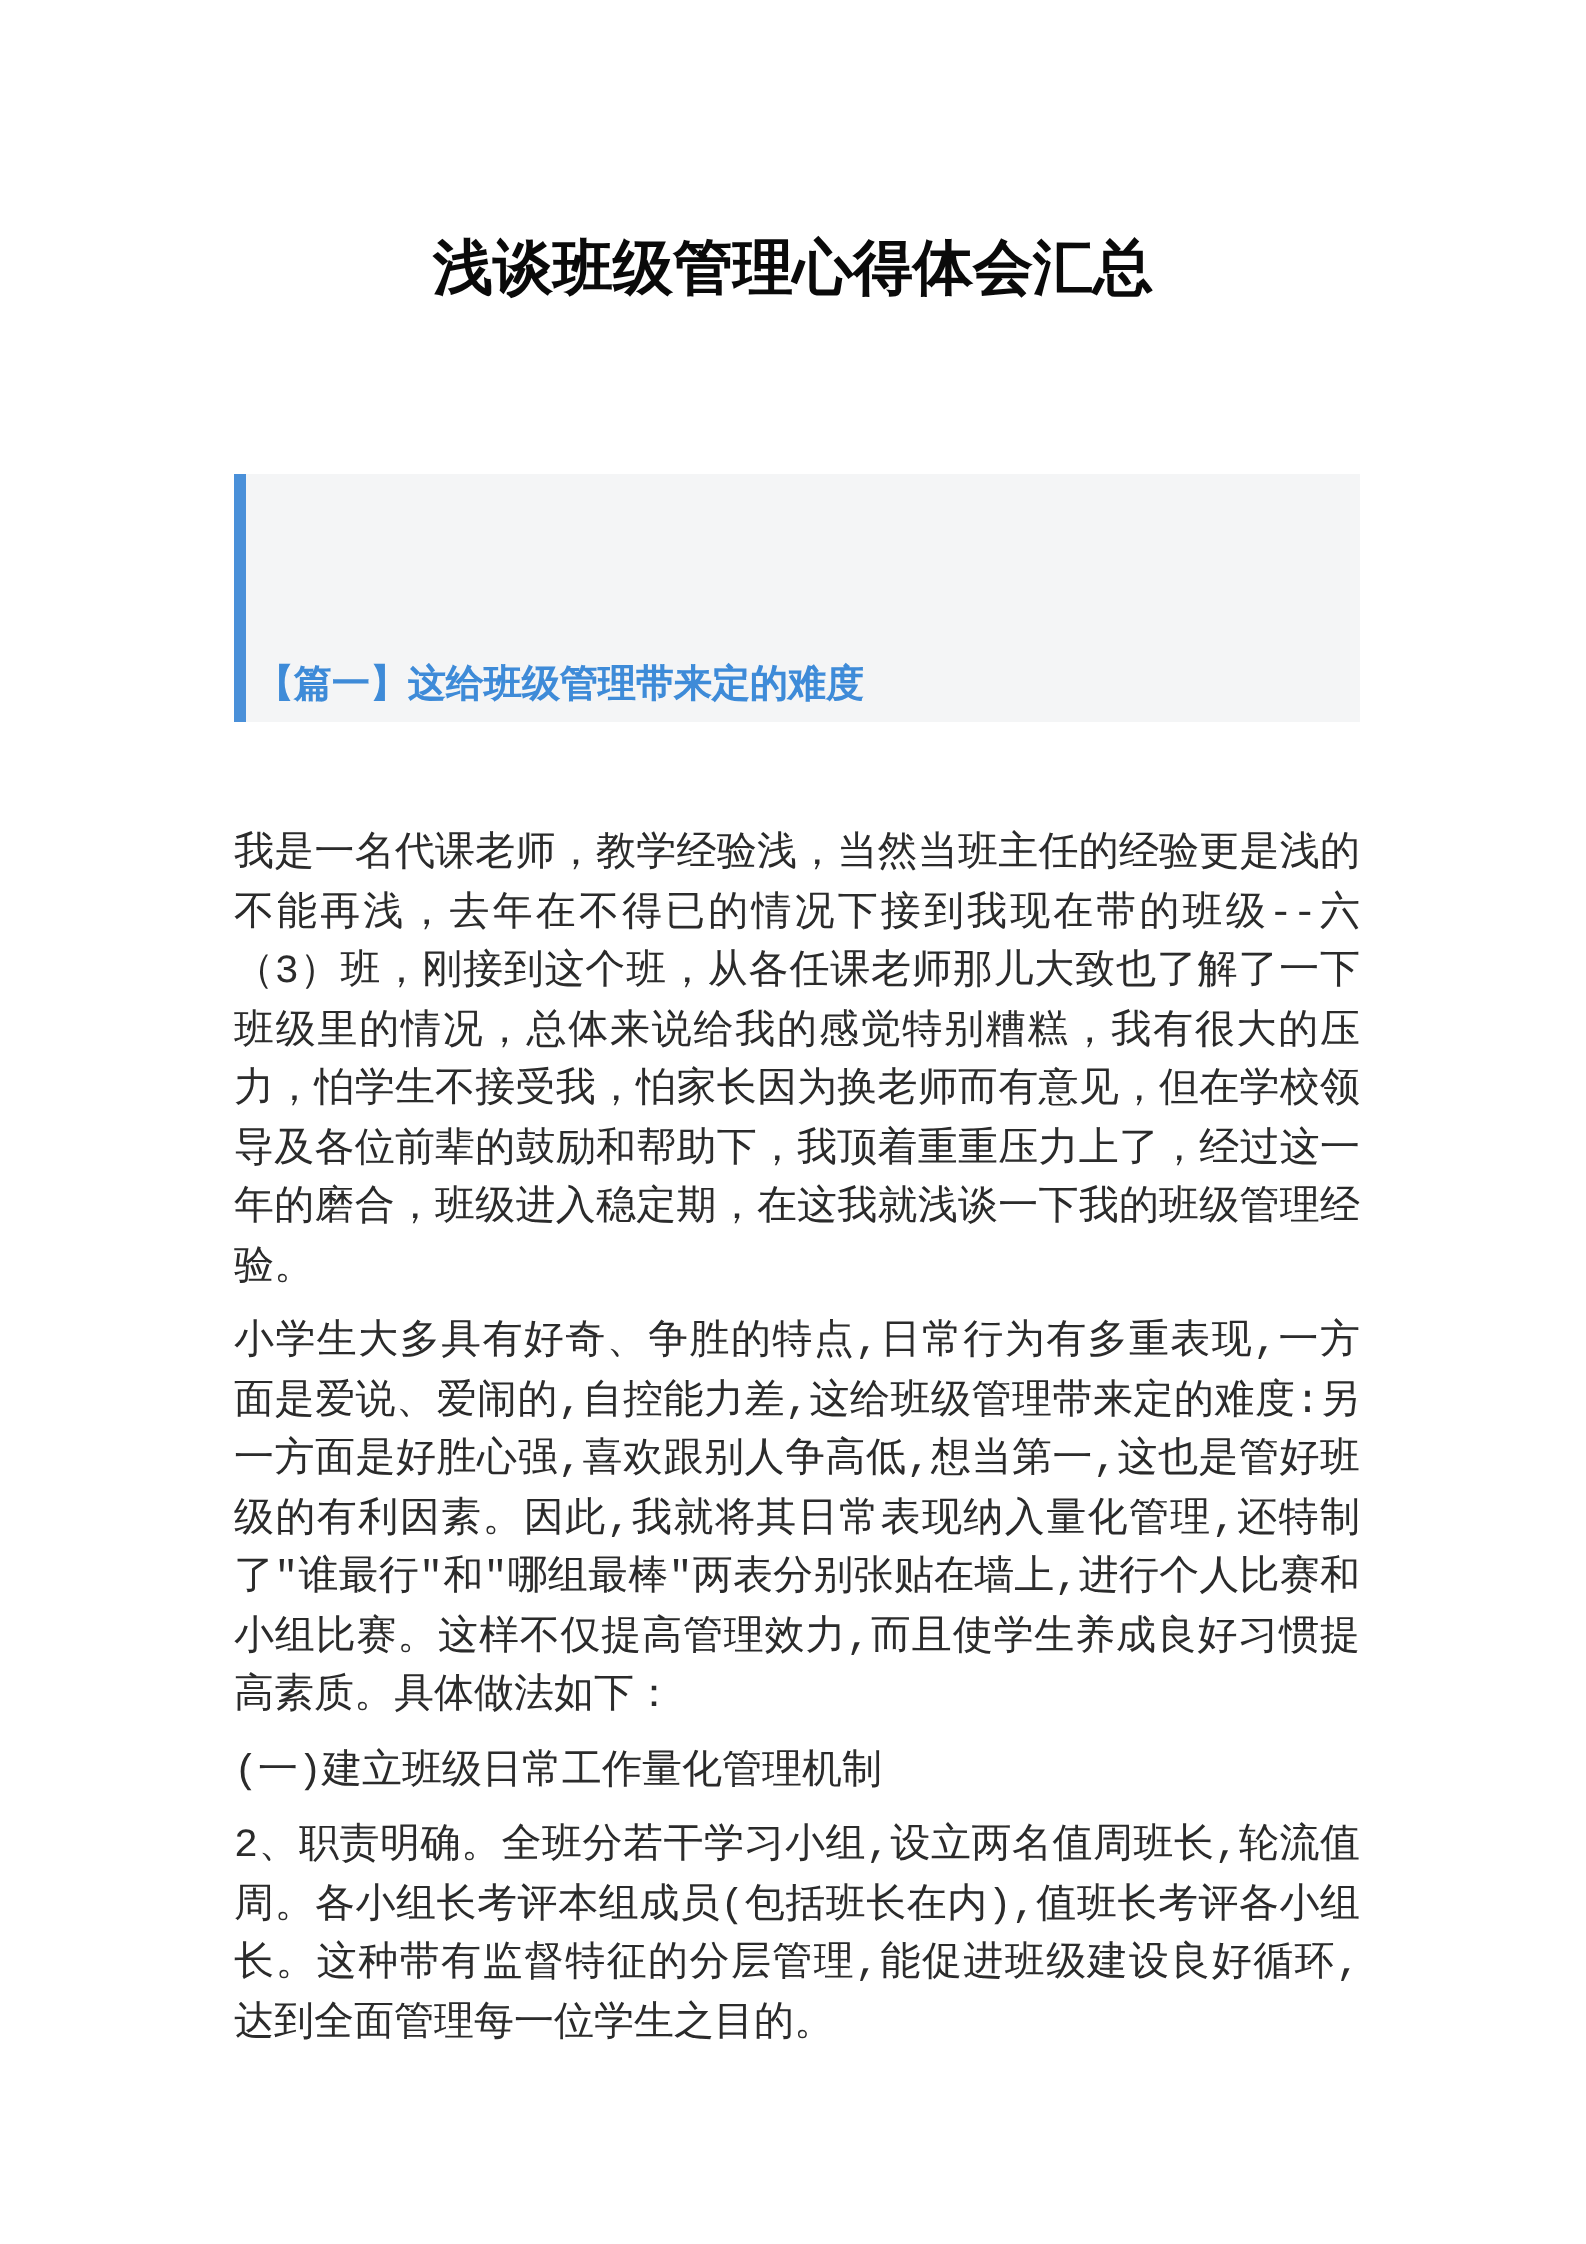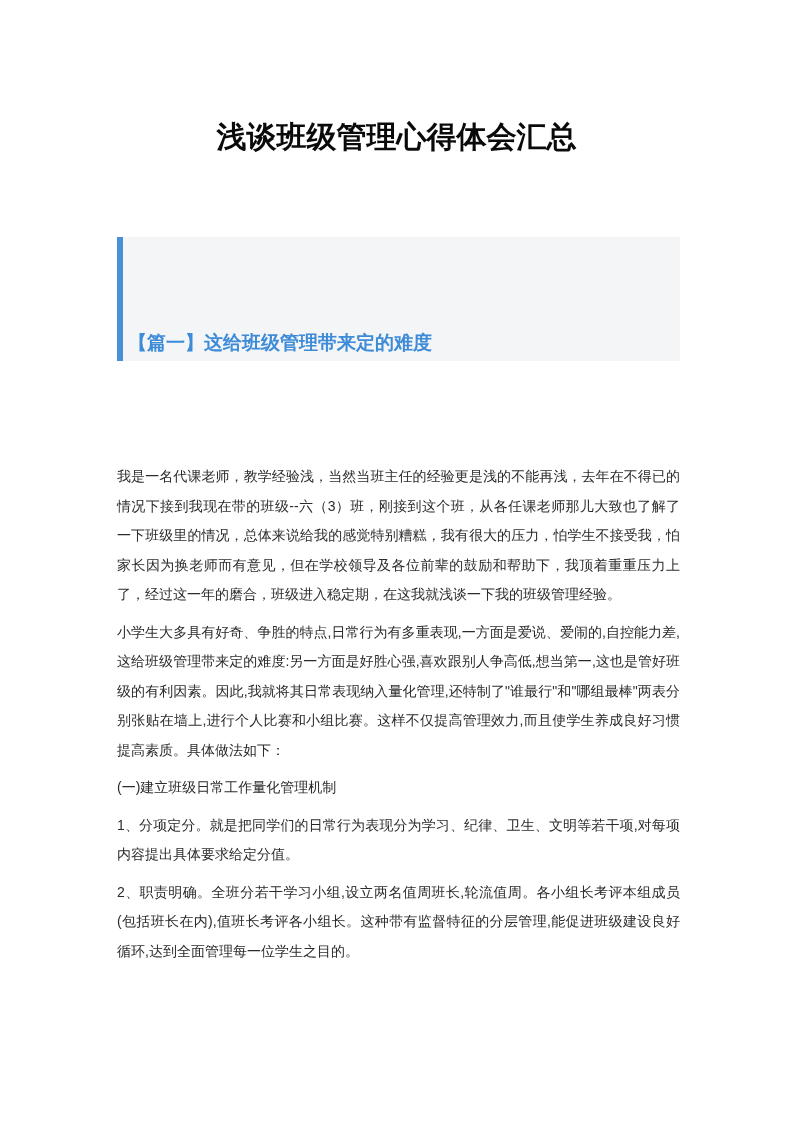--- a/index.html
+++ b/index.html
@@ -6,21 +6,21 @@
     margin: 0;
     padding: 0;
     background: #ffffff;
   }
   .page {
     position: relative;
     width: 793px;
     height: 1122px;
     background: #ffffff;
     overflow: hidden;
-    font-family: Liberation Sans, sans-serif;
+    font-family: Liberation Mono, monospace;
   }
   .doc-title {
     margin: 0;
     padding: 116px 0 0 0;
     text-align: center;
     font-size: 30px;
     line-height: 42px;
     font-weight: 700;
     color: #0a0a0a;
   }
@@ -35,22 +35,22 @@
   }
   .quote-heading {
     font-size: 19px;
     line-height: 24px;
     font-weight: 700;
     color: #3e8bd8;
     padding: 0 0 6px 5px;
     white-space: nowrap;
   }
   .article {
-    margin: 101px 113px 0 117px;
-    font-size: 14px;
+    margin: 52px 113px 0 117px;
+    font-size: 20px;
     line-height: 29.5px;
     color: #2b2b2b;
     text-align: justify;
     text-justify: inter-ideograph;
   }
   .article p.para {
     margin: 0 0 8px 0;
   }
   .article p.subheading {
     margin: 0 0 8px 0;
@@ -64,17 +64,16 @@
   <h1 class="doc-title">浅谈班级管理心得体会汇总</h1>
 
   <div class="quote-block">
     <span class="quote-heading">【篇一】这给班级管理带来定的难度</span>
   </div>
 
   <div class="article">
       <p class="para">我是一名代课老师，教学经验浅，当然当班主任的经验更是浅的不能再浅，去年在不得已的情况下接到我现在带的班级--六（3）班，刚接到这个班，从各任课老师那儿大致也了解了一下班级里的情况，总体来说给我的感觉特别糟糕，我有很大的压力，怕学生不接受我，怕家长因为换老师而有意见，但在学校领导及各位前辈的鼓励和帮助下，我顶着重重压力上了，经过这一年的磨合，班级进入稳定期，在这我就浅谈一下我的班级管理经验。</p>
       <p class="para">小学生大多具有好奇、争胜的特点,日常行为有多重表现,一方面是爱说、爱闹的,自控能力差,这给班级管理带来定的难度:另一方面是好胜心强,喜欢跟别人争高低,想当第一,这也是管好班级的有利因素。因此,我就将其日常表现纳入量化管理,还特制了"谁最行"和"哪组最棒"两表分别张贴在墙上,进行个人比赛和小组比赛。这样不仅提高管理效力,而且使学生养成良好习惯提高素质。具体做法如下：</p>
       <p class="para subheading">(一)建立班级日常工作量化管理机制</p>
-      <p class="para">1、分项定分。就是把同学们的日常行为表现分为学习、纪律、卫生、文明等若干项,对每项内容提出具体要求给定分值。</p>
       <p class="para">2、职责明确。全班分若干学习小组,设立两名值周班长,轮流值周。各小组长考评本组成员(包括班长在内),值班长考评各小组长。这种带有监督特征的分层管理,能促进班级建设良好循环,达到全面管理每一位学生之目的。</p>
     </div>
 
 </div>
 
 </body></html>

